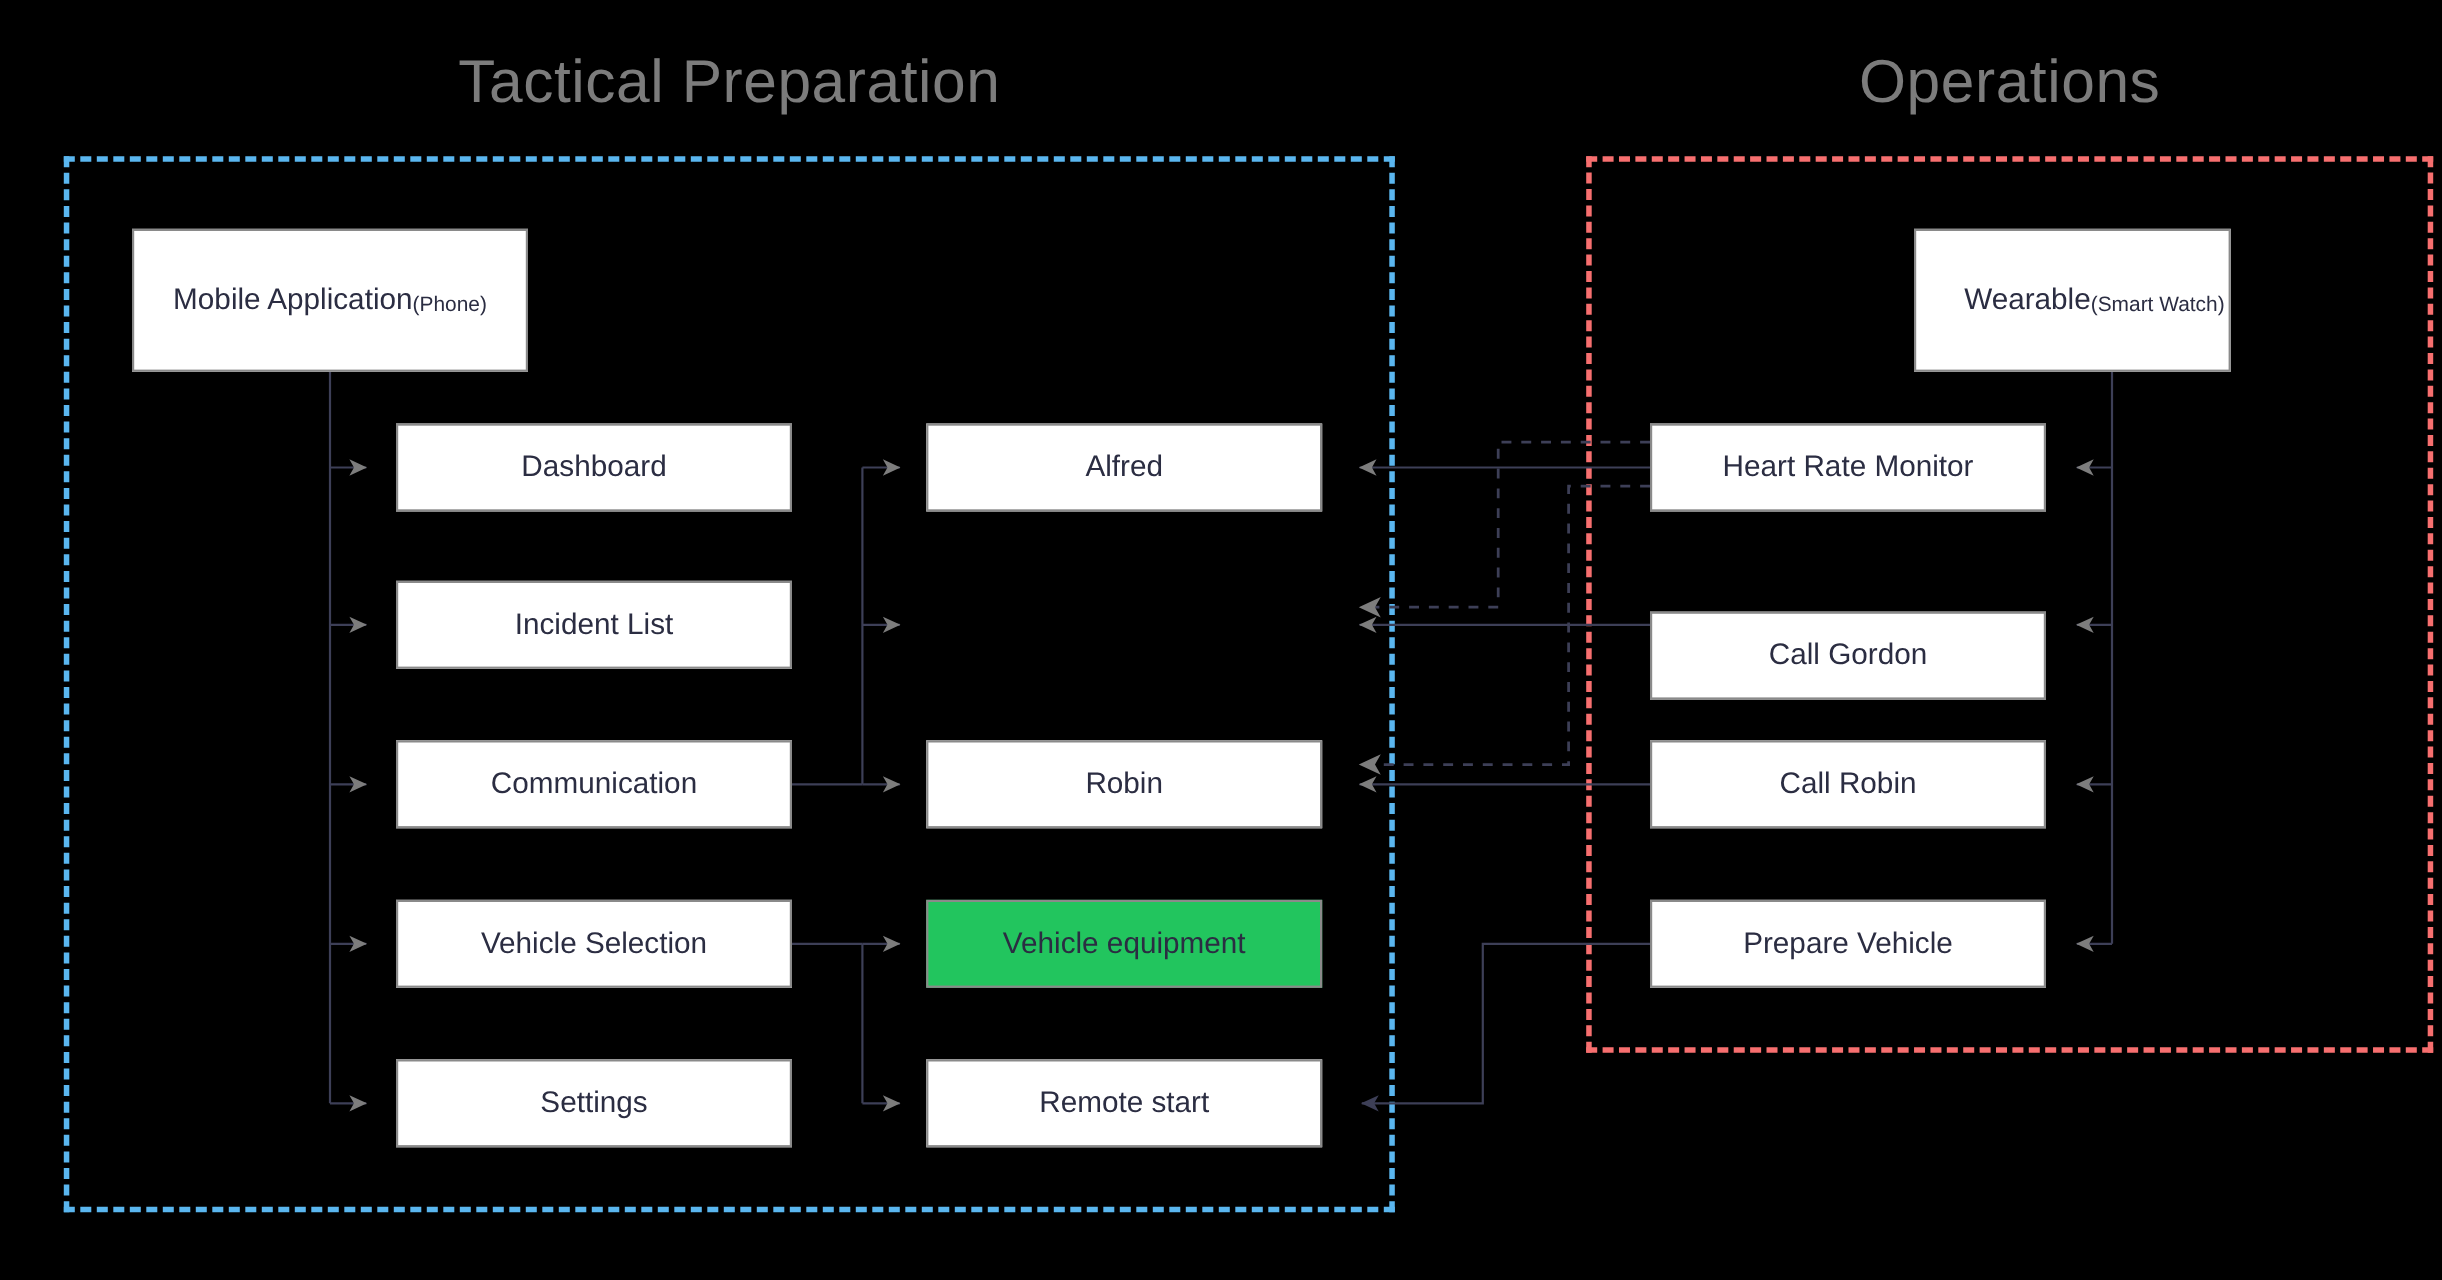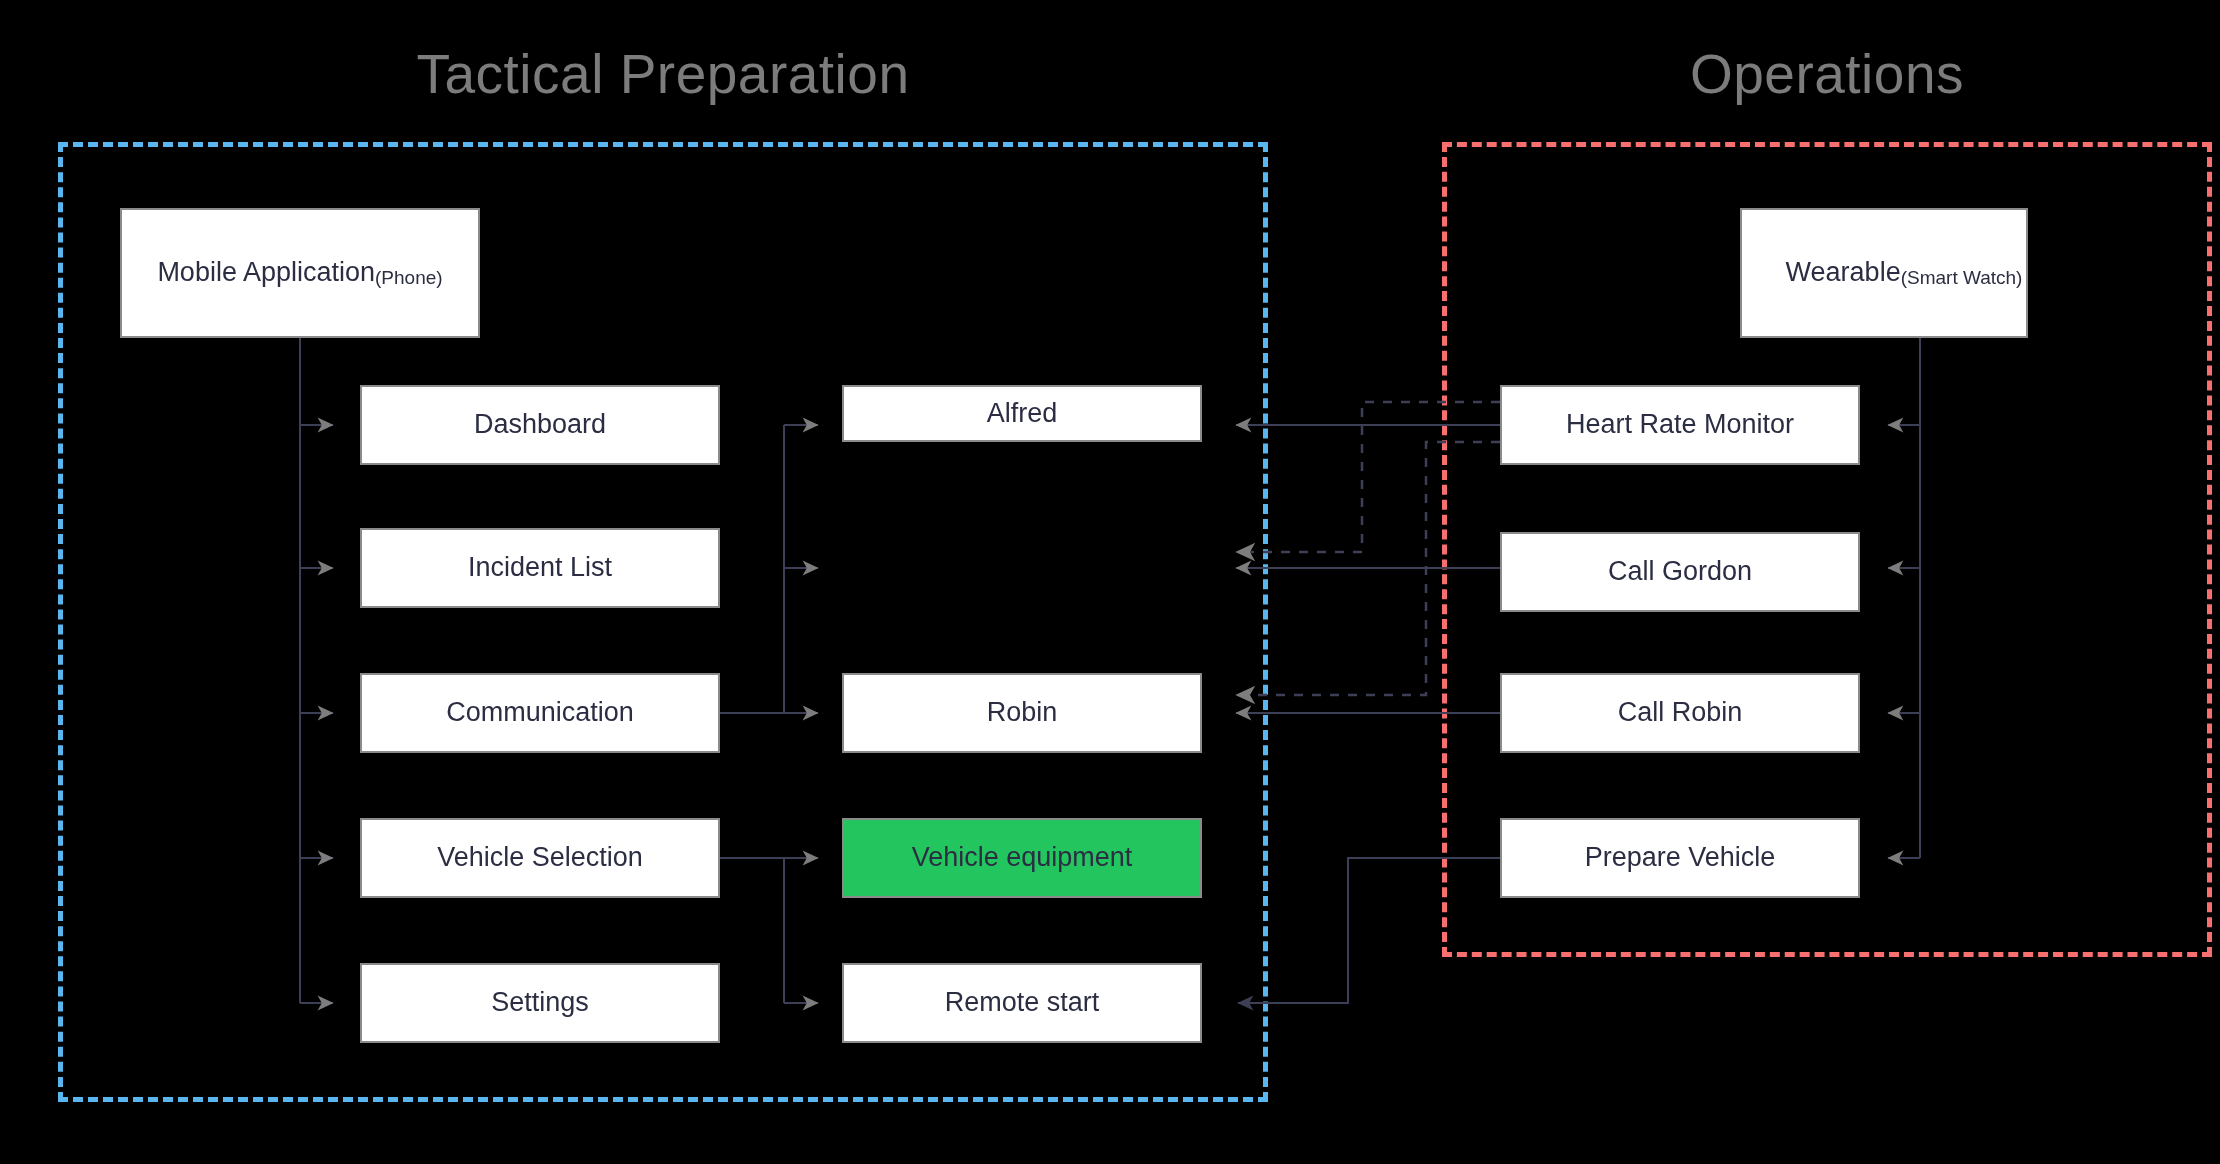--- a/index.html
+++ b/index.html
@@ -156,37 +156,37 @@
   <div class="node" style="left:360px; top:673px; width:360px; height:80px;">
     <span class="main">Communication</span>
   </div>
   <div class="node" style="left:360px; top:818px; width:360px; height:80px;">
     <span class="main">Vehicle Selection</span>
   </div>
   <div class="node" style="left:360px; top:963px; width:360px; height:80px;">
     <span class="main">Settings</span>
   </div>
 
-  <div class="node" style="left:842px; top:385px; width:360px; height:57px;">
+  <div class="node" style="left:842px; top:385px; width:360px; height:80px;">
     <span class="main">Alfred</span>
   </div>
   <div class="node" style="left:842px; top:673px; width:360px; height:80px;">
     <span class="main">Robin</span>
   </div>
   <div class="node shaded" style="left:842px; top:818px; width:360px; height:80px;">
     <span class="main">Vehicle equipment</span>
   </div>
   <div class="node" style="left:842px; top:963px; width:360px; height:80px;">
     <span class="main">Remote start</span>
   </div>
 
   <div class="node" style="left:1500px; top:385px; width:360px; height:80px;">
     <span class="main">Heart Rate Monitor</span>
   </div>
-  <div class="node" style="left:1500px; top:532px; width:360px; height:80px;">
+  <div class="node" style="left:1500px; top:556px; width:360px; height:80px;">
     <span class="main">Call Gordon</span>
   </div>
   <div class="node" style="left:1500px; top:673px; width:360px; height:80px;">
     <span class="main">Call Robin</span>
   </div>
   <div class="node" style="left:1500px; top:818px; width:360px; height:80px;">
     <span class="main">Prepare Vehicle</span>
   </div>
 
 </div>

